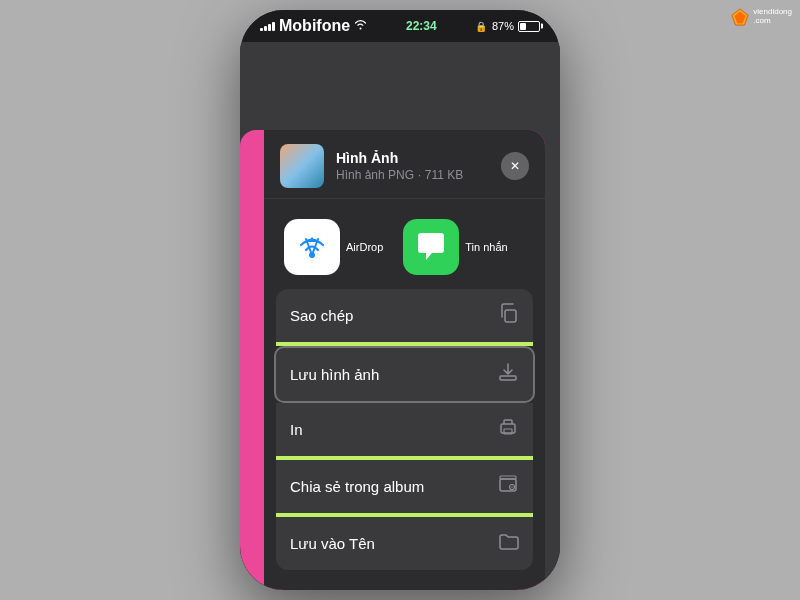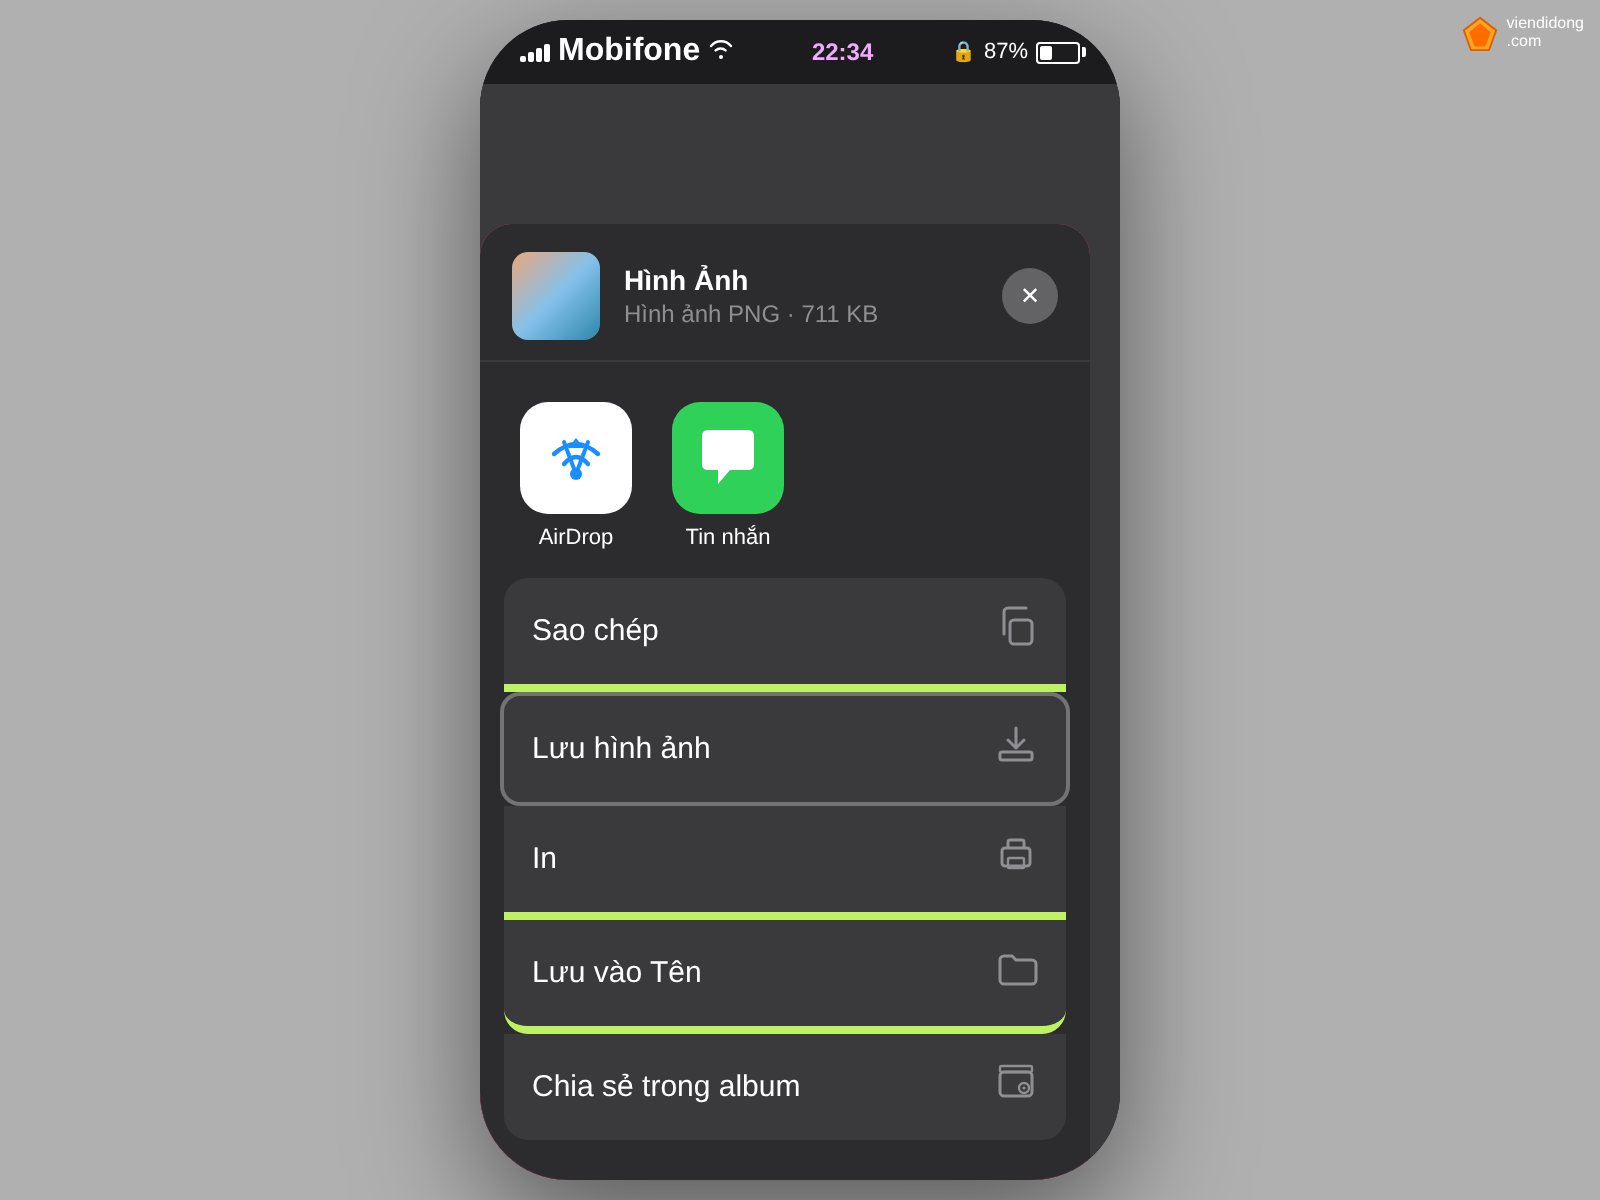--- a/index.html
+++ b/index.html
@@ -63,21 +63,21 @@
     .signal-bars span:nth-child(3) { height: 7px; }
     .signal-bars span:nth-child(4) { height: 9px; }
 
     .wifi-icon {
       color: #fff;
       font-size: 12px;
     }
 
     .status-center {
       font-size: 12px;
-      color: #f0abfc;
+      color: #86efac;
       font-weight: 600;
     }
 
     .status-right {
       display: flex;
       align-items: center;
       gap: 4px;
     }
 
     .lock-icon {
@@ -129,20 +129,21 @@
 
     
     .share-sheet {
       position: absolute;
       bottom: 0;
       left: 0;
       right: 15px;
       background: #ec4899;
       border-radius: 16px 16px 0 0;
       overflow: hidden;
+      padding-left: 24px;
     }
 
     
     .share-header {
       display: flex;
       align-items: center;
       padding: 14px 16px 10px;
       gap: 12px;
       background: #2c2c2e;
       border-bottom: 1px solid #3a3a3c;
@@ -193,21 +194,21 @@
     
     .apps-row {
       display: flex;
       gap: 20px;
       padding: 20px 20px 14px;
       background: #2c2c2e;
     }
 
     .app-item {
       display: flex;
-      flex-direction: column;
+      flex-direction: row;
       align-items: center;
       gap: 6px;
       cursor: pointer;
     }
 
     .app-icon {
       width: 56px;
       height: 56px;
       border-radius: 14px;
       display: flex;
@@ -412,37 +413,37 @@
           <span class="menu-item-text">In</span>
           <span class="menu-item-icon">
             <svg width="22" height="22" viewBox="0 0 22 22" fill="none">
               <rect x="4" y="8" width="14" height="9" rx="1.5" stroke="#8e8e93" stroke-width="1.5"></rect>
               <path d="M7 8V5a1 1 0 011-1h6a1 1 0 011 1v3" stroke="#8e8e93" stroke-width="1.5"></path>
               <rect x="7" y="13" width="8" height="5" rx="0.5" stroke="#8e8e93" stroke-width="1.2"></rect>
             </svg>
           </span>
         </div>
 
-        <div class="menu-item" style="border-radius: 0 0 12px 12px;">
-          <span class="menu-item-text">Lưu vào Tên</span>
-          <span class="menu-item-icon">
-            <svg width="22" height="22" viewBox="0 0 22 22" fill="none">
-              <path d="M3 7a2 2 0 012-2h4l2 2h8a2 2 0 012 2v8a2 2 0 01-2 2H5a2 2 0 01-2-2V7z" stroke="#8e8e93" stroke-width="1.5"></path>
-            </svg>
-          </span>
-        </div>
-
         <div class="menu-item">
           <span class="menu-item-text">Chia sẻ trong album</span>
           <span class="menu-item-icon">
             <svg width="22" height="22" viewBox="0 0 22 22" fill="none">
               <rect x="3" y="6" width="16" height="12" rx="2" stroke="#8e8e93" stroke-width="1.5"></rect>
               <rect x="3" y="3" width="16" height="3" rx="1" stroke="#8e8e93" stroke-width="1.2"></rect>
               <circle cx="15" cy="14" r="2.5" stroke="#8e8e93" stroke-width="1.2"></circle>
               <circle cx="15" cy="14" r="0.8" fill="#8e8e93"></circle>
             </svg>
           </span>
         </div>
 
+        <div class="menu-item" style="border-radius: 0 0 12px 12px;">
+          <span class="menu-item-text">Lưu vào Tên</span>
+          <span class="menu-item-icon">
+            <svg width="22" height="22" viewBox="0 0 22 22" fill="none">
+              <path d="M3 7a2 2 0 012-2h4l2 2h8a2 2 0 012 2v8a2 2 0 01-2 2H5a2 2 0 01-2-2V7z" stroke="#8e8e93" stroke-width="1.5"></path>
+            </svg>
+          </span>
+        </div>
+
       </div>
     </div>
   </div>
 </div>
 
 </body></html>

